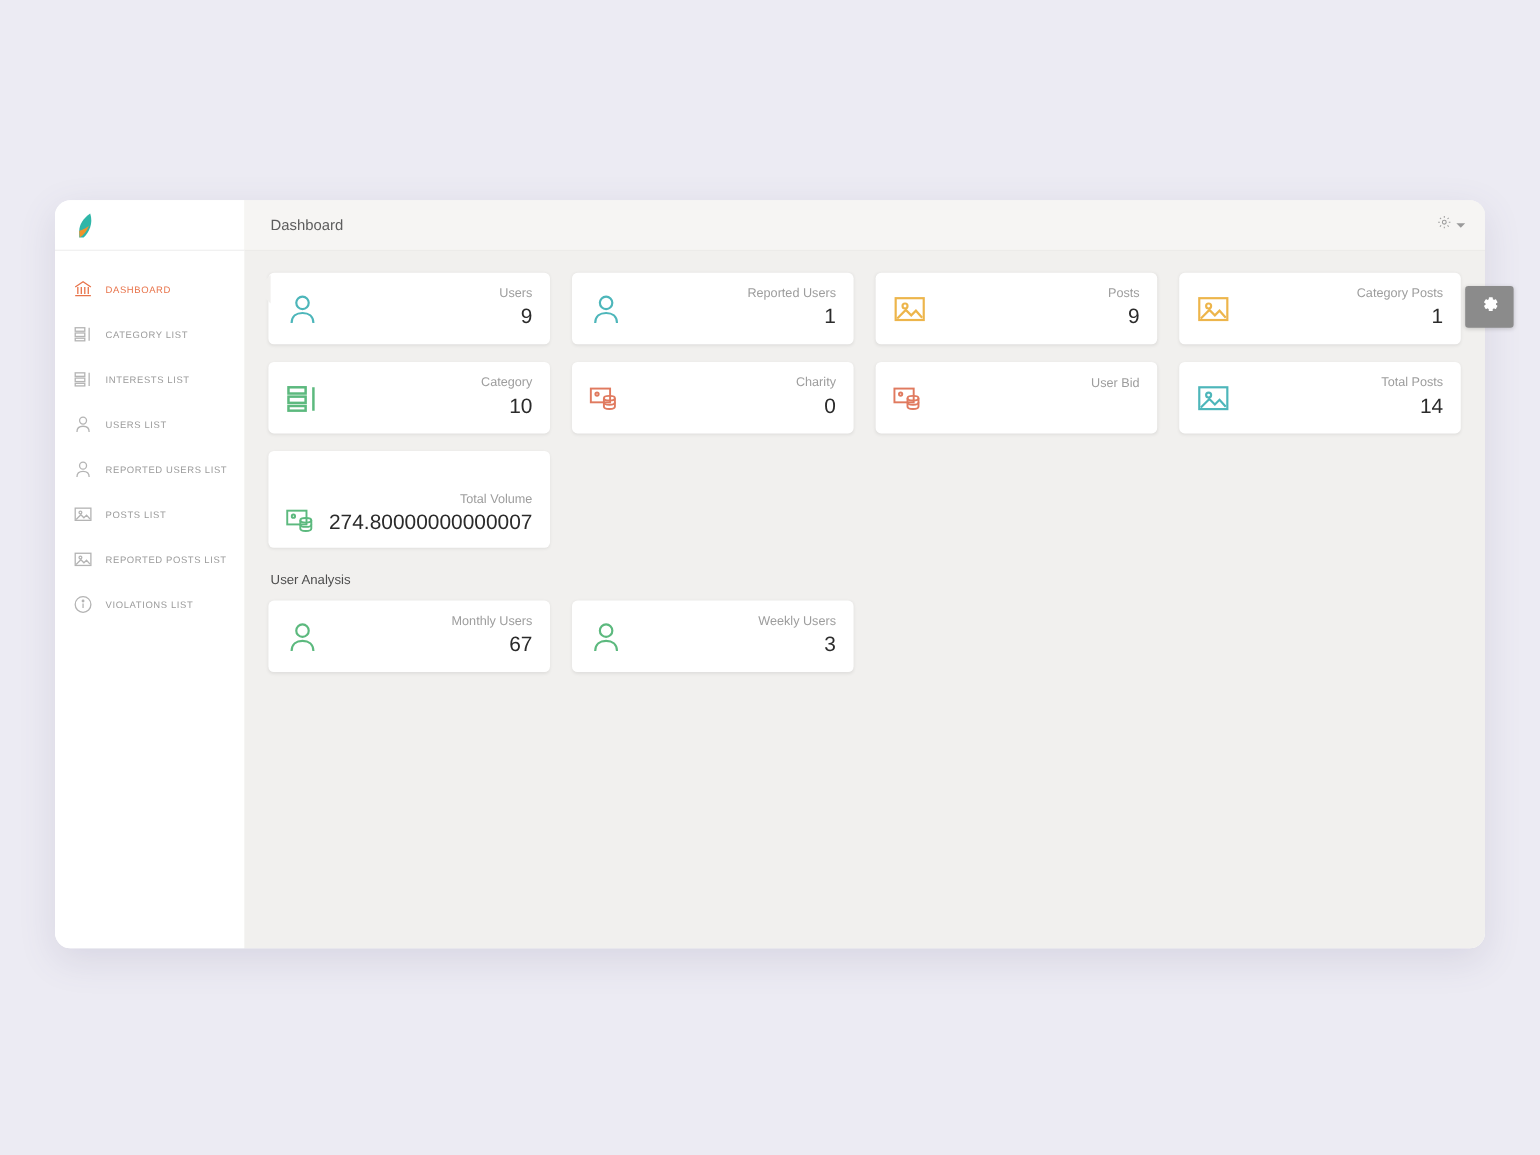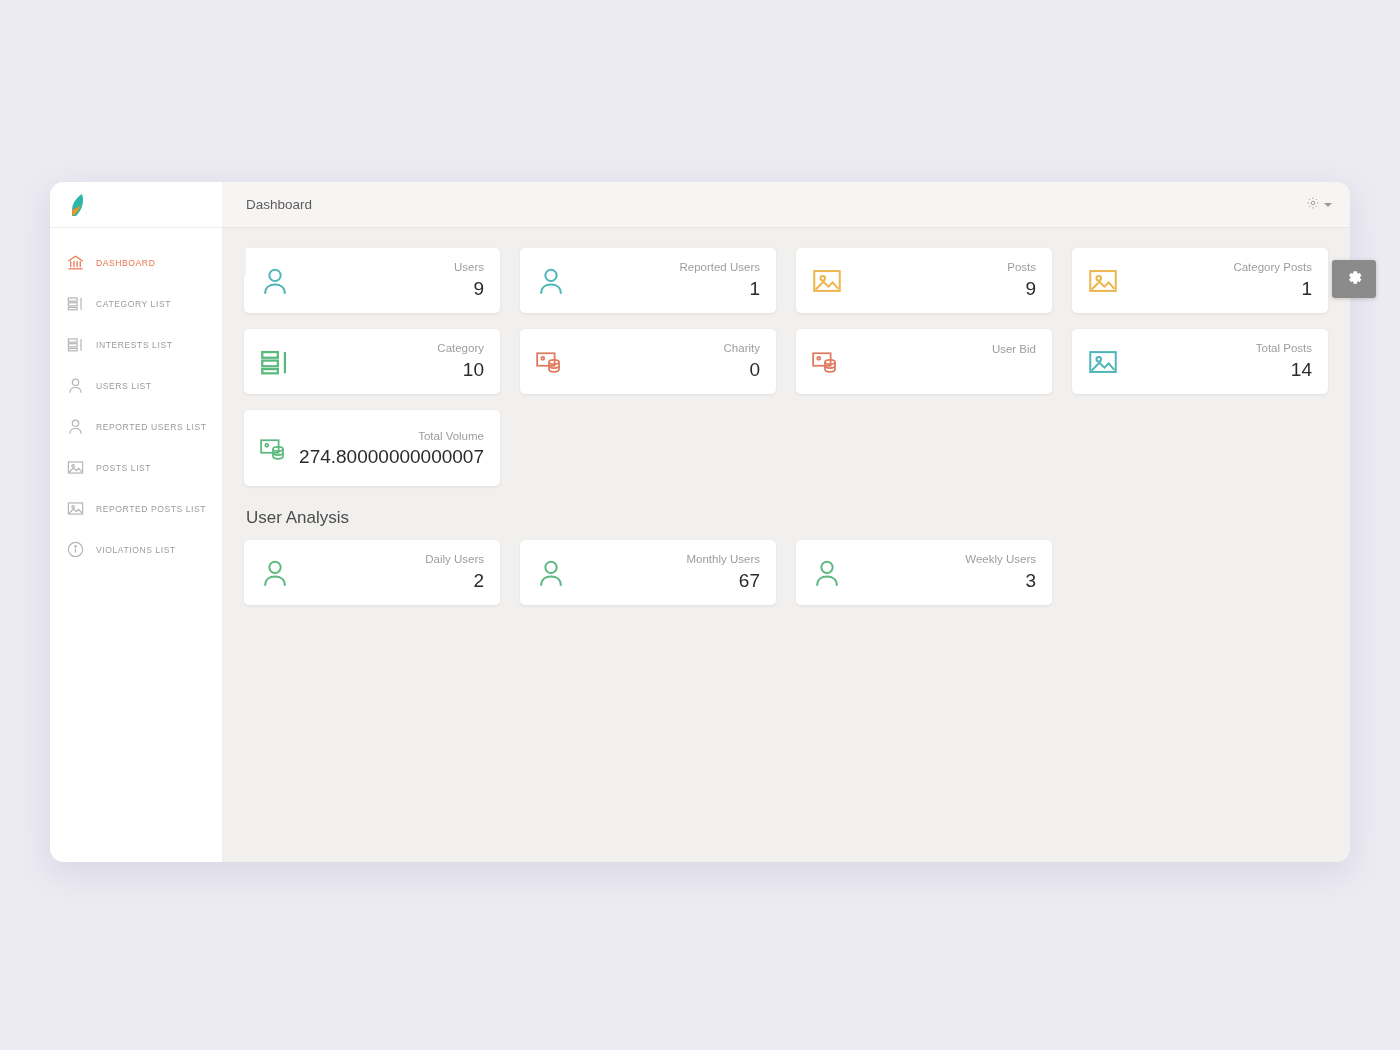--- a/index.html
+++ b/index.html
@@ -135,21 +135,21 @@
     background: #ffffff;
     border-radius: 5px;
     height: 65px;
     padding: 10px 16px 10px 14px;
     display: flex;
     align-items: center;
     justify-content: space-between;
     box-shadow: 0 1px 3px rgba(0,0,0,0.07);
     overflow: hidden;
   }
-  .stat-card.tall { height: 76px; align-items: center; padding-top: 12px; }
+  .stat-card.tall { height: 88px; align-items: flex-end; padding-top: 12px; }
   .stat-icon { width: 34px; height: 34px; flex: 0 0 34px; }
   .stat-icon.small { width: 30px; height: 30px; flex: 0 0 30px; }
   .stat-text {
     text-align: right;
     min-width: 0;
     display: flex;
     flex-direction: column;
     align-items: flex-end;
   }
   .stat-label {
@@ -162,21 +162,21 @@
     font-size: 19px;
     color: #2b2b2b;
     line-height: 1.28;
     margin-top: 2px;
     word-break: break-all;
     text-align: right;
   }
   .stat-value.empty { min-height: 22px; }
 
   .section-title {
-    font-size: 17px;
+    font-size: 12px;
     color: #4d4d4d;
     margin: 22px 0 12px 2px;
     font-weight: normal;
   }
 
   
   #floating-settings {
     position: absolute;
     right: -26px;
     top: 78px;
@@ -455,32 +455,20 @@
             <span class="stat-value">274.80000000000007</span>
           </span>
         </div>
 
       </div>
 
       <h2 class="section-title">User Analysis</h2>
 
       <div class="card-grid">
 
-        <div class="stat-card">
-          <span class="stat-icon">
-            <svg viewBox="0 0 24 24" width="34" height="34" fill="none" stroke="#5cb97e" stroke-width="1.4">
-              <circle cx="12" cy="8" r="4"></circle>
-                <path d="M5 21 C5 16.5 8.2 14.5 12 14.5 C15.8 14.5 19 16.5 19 21"></path>
-            </svg>
-          </span>
-          <span class="stat-text">
-            <span class="stat-label">Daily Users</span>
-            <span class="stat-value">2</span>
-          </span>
-        </div>
 
 
         <div class="stat-card">
           <span class="stat-icon">
             <svg viewBox="0 0 24 24" width="34" height="34" fill="none" stroke="#5cb97e" stroke-width="1.4">
               <circle cx="12" cy="8" r="4"></circle>
                 <path d="M5 21 C5 16.5 8.2 14.5 12 14.5 C15.8 14.5 19 16.5 19 21"></path>
             </svg>
           </span>
           <span class="stat-text">

